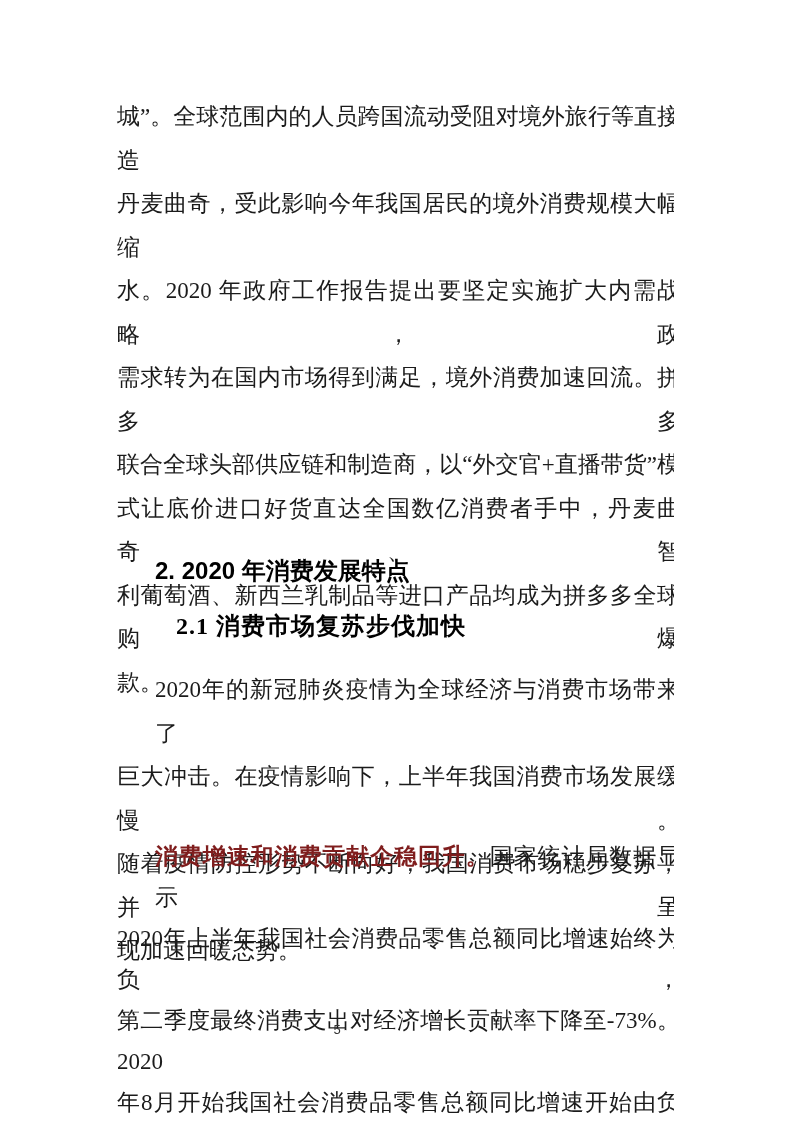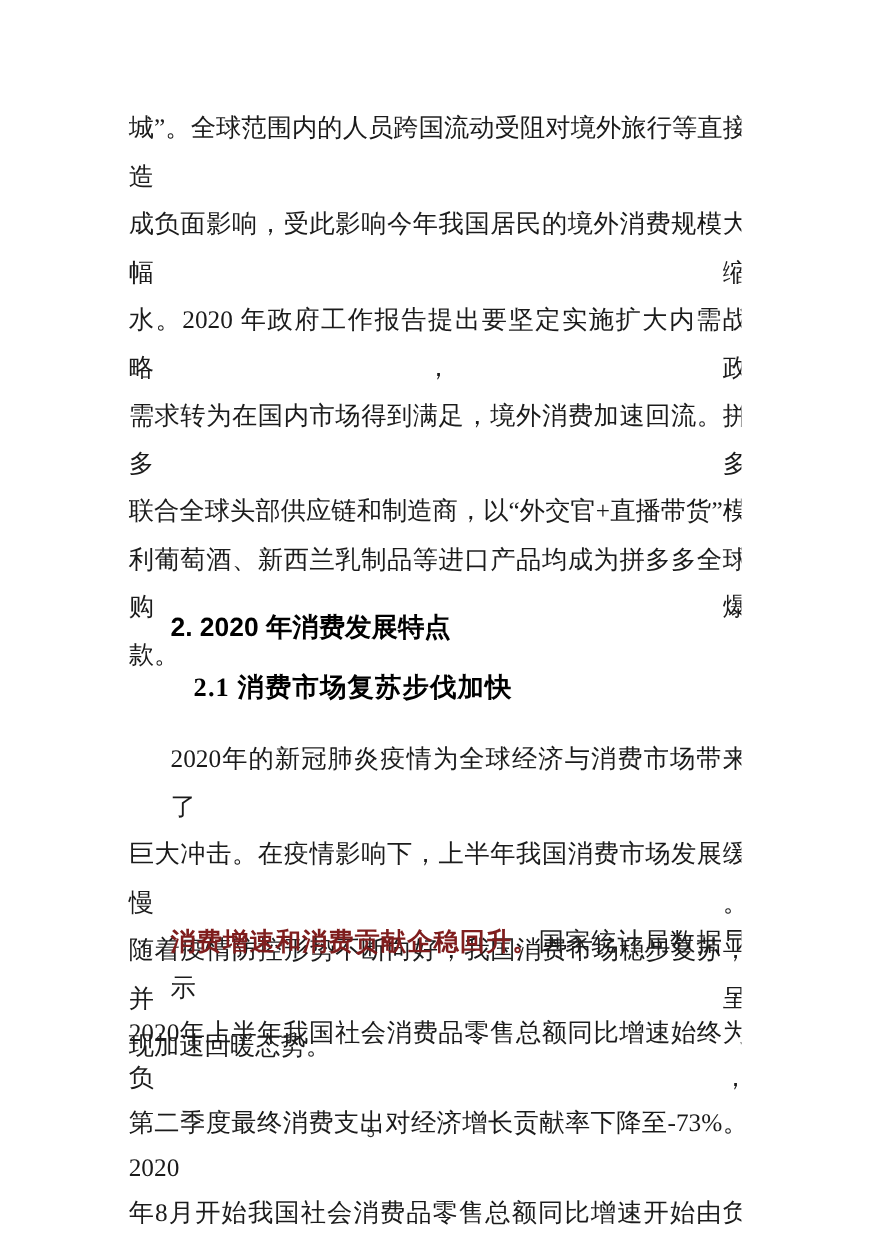--- a/index.html
+++ b/index.html
@@ -79,24 +79,25 @@
     font-family: "Liberation Sans", "DejaVu Sans", sans-serif;
   }
 </style>
 </head>
 <body>
 
 <div class="page">
 
   <div class="para" id="para1">
     <div class="line">城”。全球范围内的人员跨国流动受阻对境外旅行等直接造</div>
-    <div class="line">成负面影响，受此影响今年我国居民的境外消费规模大幅缩</div>
+    <div class="line">丹麦曲奇，受此影响今年我国居民的境外消费规模大幅缩</div>
     <div class="line">水。2020 年政府工作报告提出要坚定实施扩大内需战略，政</div>
     <div class="line">需求转为在国内市场得到满足，境外消费加速回流。拼多多</div>
     <div class="line">联合全球头部供应链和制造商，以“外交官+直播带货”模</div>
+    <div class="line">式让底价进口好货直达全国数亿消费者手中，丹麦曲奇、智</div>
     <div class="line">利葡萄酒、新西兰乳制品等进口产品均成为拼多多全球购爆</div>
     <div class="line">款。</div>
   </div>
 
   <div class="heading-1">2. 2020 年消费发展特点</div>
 
   <div class="heading-2">2.1 消费市场复苏步伐加快</div>
 
   <div class="para" id="para2">
     <div class="line indent">2020年的新冠肺炎疫情为全球经济与消费市场带来了</div>

